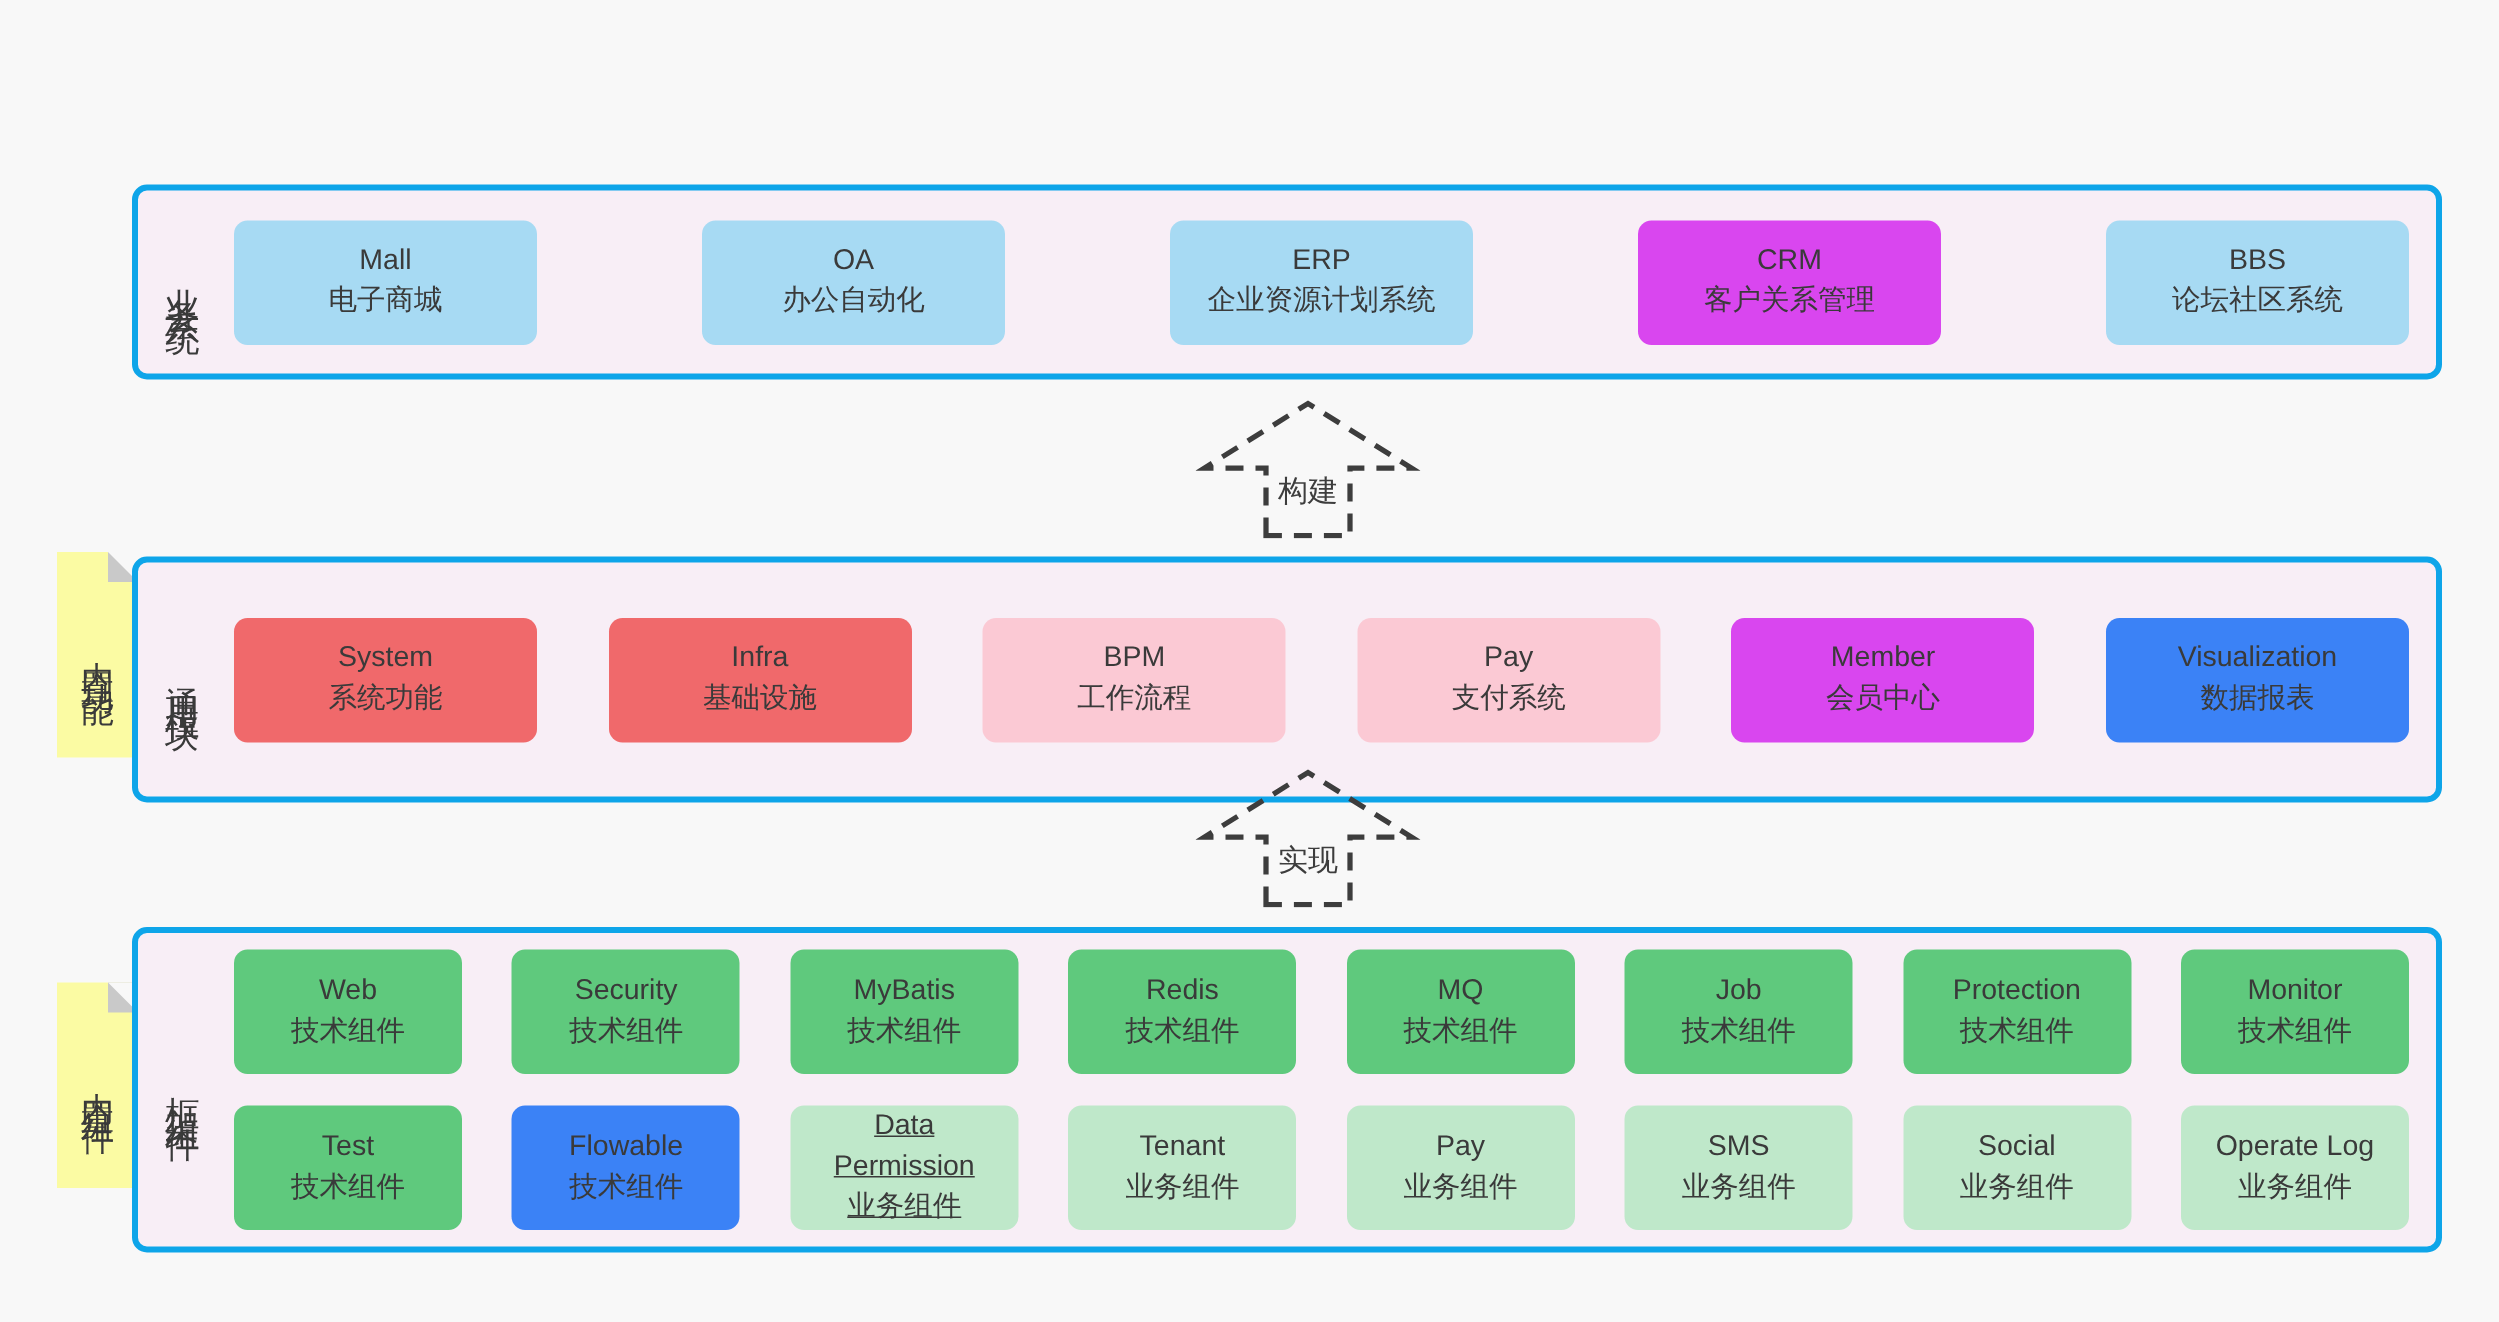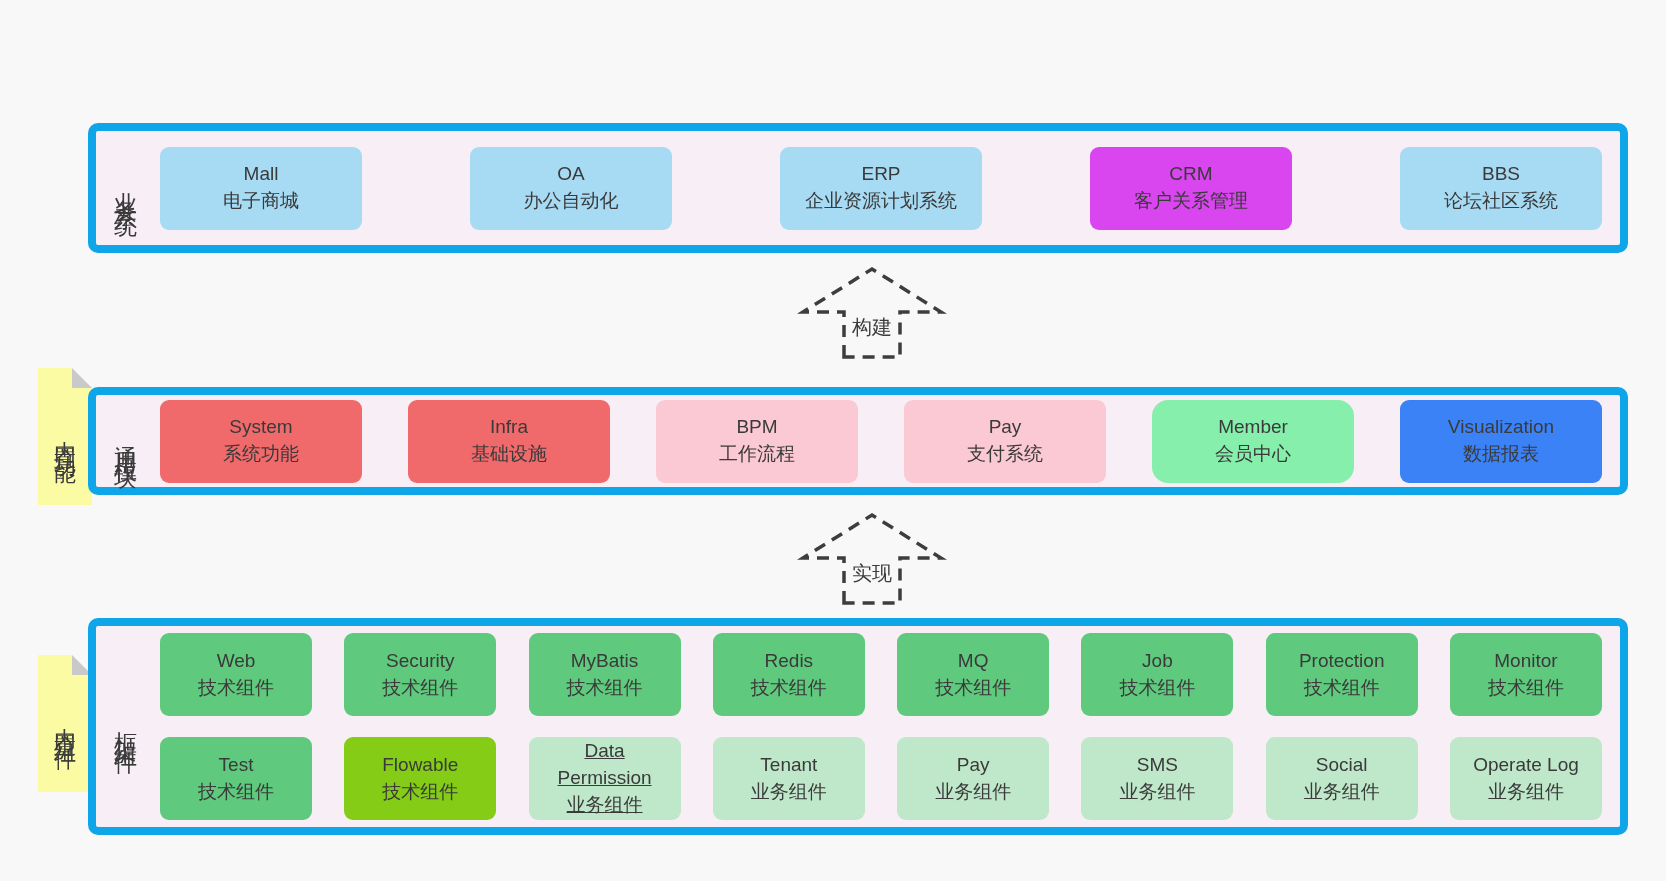--- a/index.html
+++ b/index.html
@@ -3,24 +3,24 @@
 <meta charset="utf-8">
 <style>
   html,body{margin:0;padding:0;}
   body{
     width:1666px;height:881px;position:relative;overflow:hidden;
     background:#f8f8f8;color:#3a3a3a;
     font-family:"Liberation Sans","DejaVu Sans",sans-serif;
   }
   .band{
     position:absolute;left:88px;width:1540px;box-sizing:border-box;
-    background:#f8eef6;border:8px solid #0ea5e9;border-radius:10px;z-index:1;
+    background:#f8eef6;border:4px solid #0ea5e9;border-radius:10px;z-index:1;
   }
   .band0{top:123px;height:130px;}
-  .band1{top:387px;height:108px;}
+  .band1{top:371px;height:164px;}
   .band2{top:618px;height:217px;}
   .vlabel{
     position:absolute;left:15px;top:50%;transform:translateY(-50%);
     writing-mode:vertical-rl;text-orientation:upright;
     font-size:23px;letter-spacing:7px;white-space:nowrap;color:#3a3a3a;
   }
   .rows{
     position:absolute;left:64px;right:18px;top:0;bottom:0;
     display:flex;flex-direction:column;justify-content:center;gap:21px;
   }
@@ -112,21 +112,21 @@
             <span class="s">基础设施</span>
           </div>
           <div class="box" style="background: rgb(251, 201, 212);">
             <span class="t">BPM</span>
             <span class="s">工作流程</span>
           </div>
           <div class="box" style="background: rgb(251, 201, 212);">
             <span class="t">Pay</span>
             <span class="s">支付系统</span>
           </div>
-          <div class="box" style="background: #86efac; border-radius: 16px;">
+          <div class="box" style="background: #d946ef;">
             <span class="t">Member</span>
             <span class="s">会员中心</span>
           </div>
           <div class="box" style="background: #3b82f6;">
             <span class="t">Visualization</span>
             <span class="s">数据报表</span>
           </div>
         </div>
       </div>
   </section>
@@ -176,21 +176,21 @@
           <div class="box" style="background: rgb(95, 201, 125);">
             <span class="t">Monitor</span>
             <span class="s">技术组件</span>
           </div>
         </div>
         <div class="row">
           <div class="box" style="background: rgb(95, 201, 125);">
             <span class="t">Test</span>
             <span class="s">技术组件</span>
           </div>
-          <div class="box" style="background: #84cc16;">
+          <div class="box" style="background: #3b82f6;">
             <span class="t">Flowable</span>
             <span class="s">技术组件</span>
           </div>
           <div class="box" style="background: rgb(191, 232, 202); text-decoration: underline;">
             <span class="t">Data Permission</span>
             <span class="s">业务组件</span>
           </div>
           <div class="box" style="background: rgb(191, 232, 202);">
             <span class="t">Tenant</span>
             <span class="s">业务组件</span>

